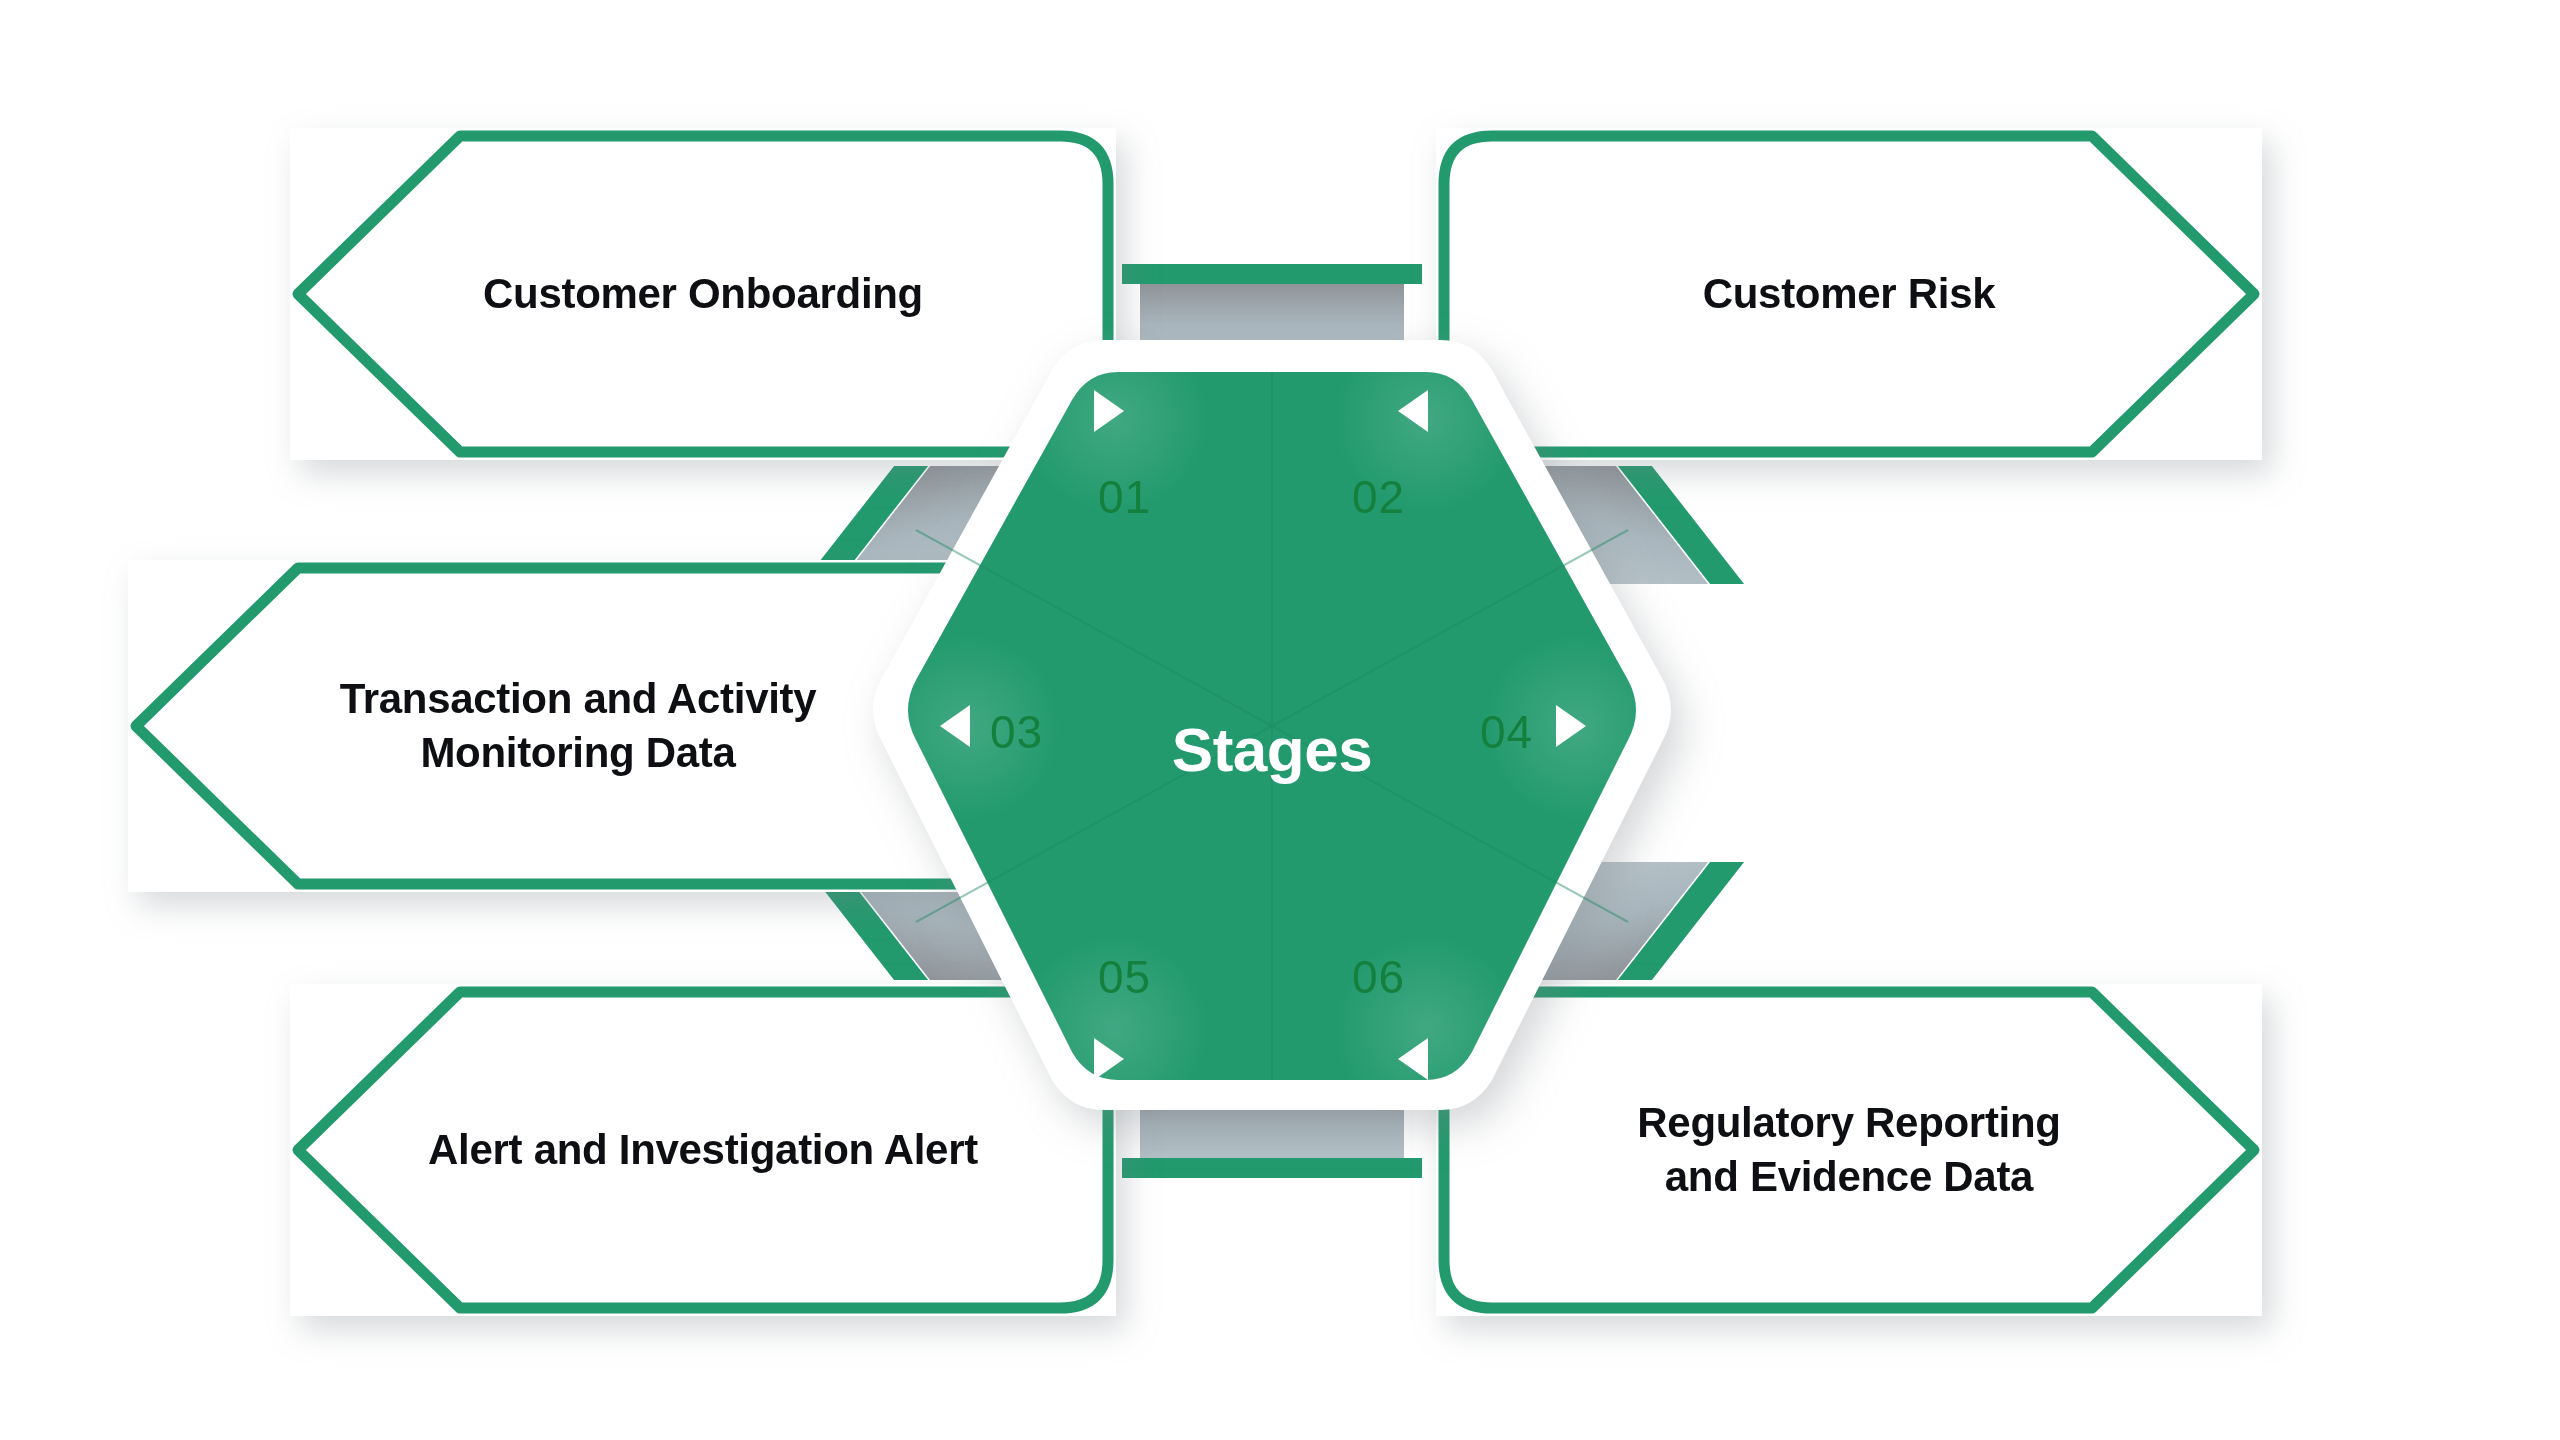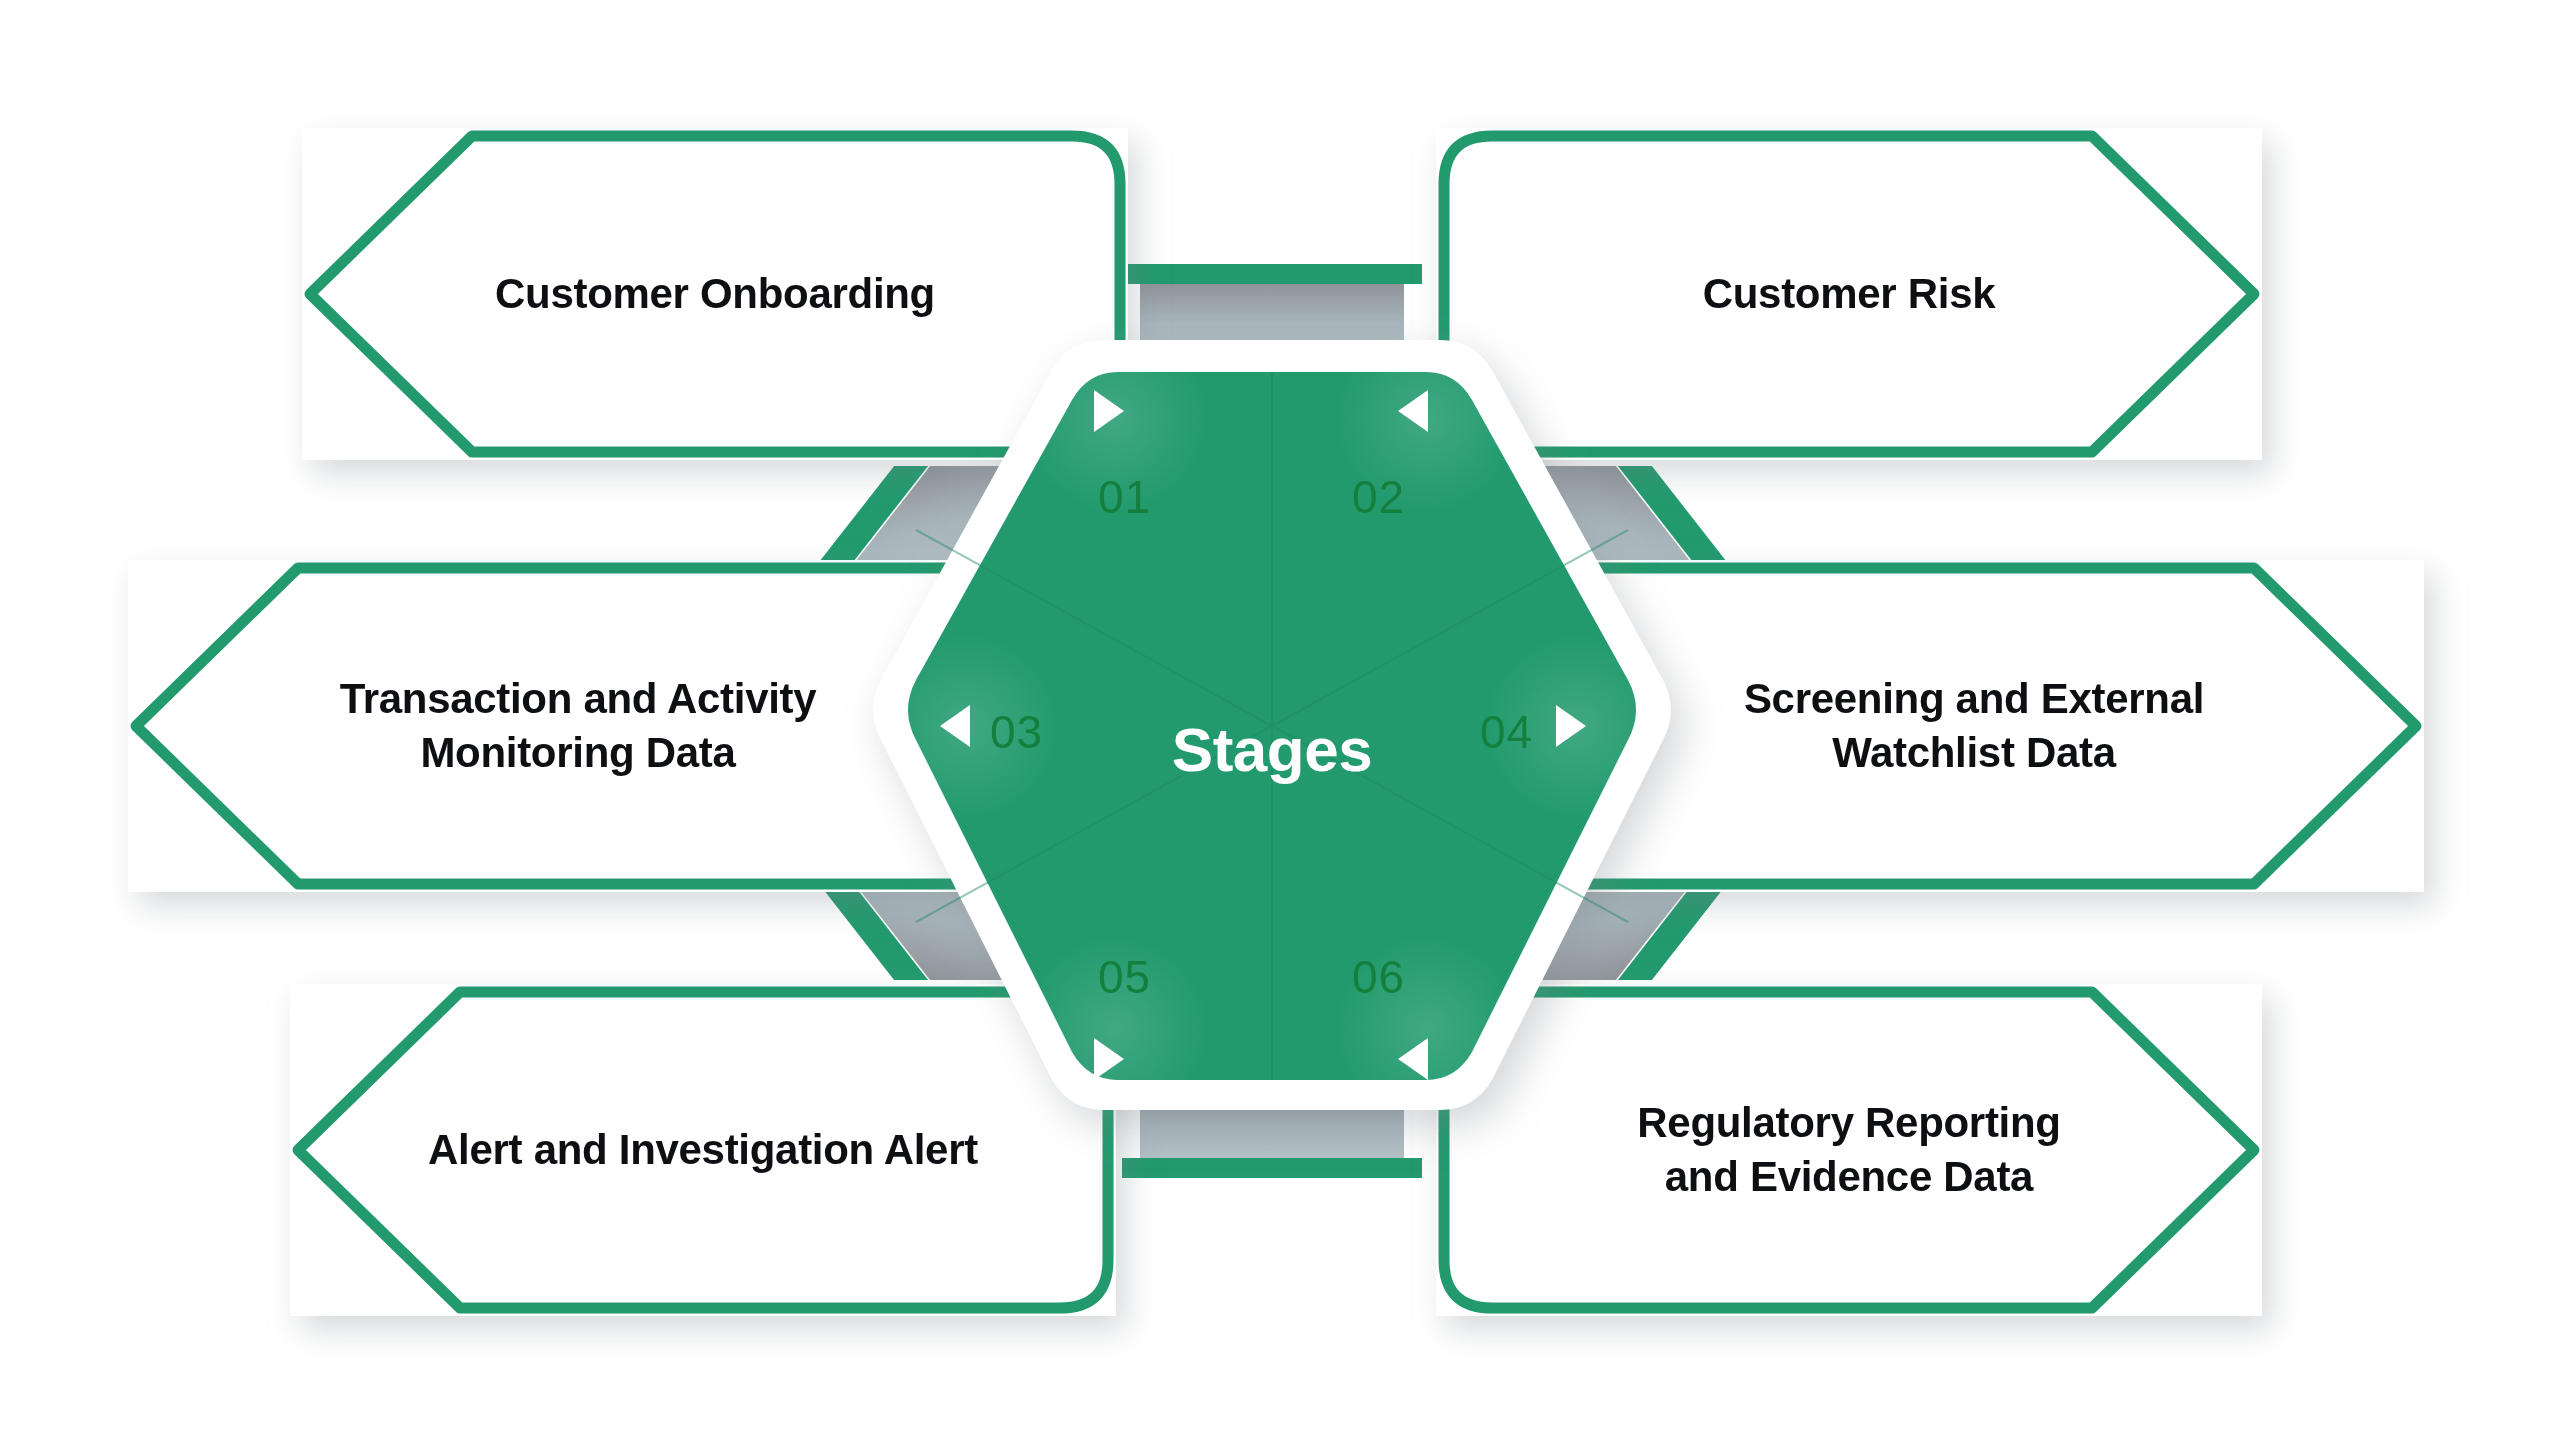--- a/index.html
+++ b/index.html
@@ -92,21 +92,21 @@
   <div class="conn-slant" style="left:838px;top:862px;width:200px;height:118px;transform:scaleY(-1);">
     <div class="sl-green" style="left:10px;top:0;width:34px;height:118px;"></div>
     <div class="sl-grey" style="left:46px;top:0;width:122px;height:118px;"></div>
   </div>
 
   <div class="conn-slant" style="left:1508px;top:862px;width:200px;height:118px;transform:scale(-1,-1);">
     <div class="sl-green" style="left:10px;top:0;width:34px;height:118px;"></div>
     <div class="sl-grey" style="left:46px;top:0;width:122px;height:118px;"></div>
   </div>
 
-  <div class="chip" style="left:302px;top:128px;width:826px;height:332px;">
+  <div class="chip" style="left:290px;top:128px;width:826px;height:332px;">
     <svg class="chip-bg" viewBox="0 0 826 332" preserveAspectRatio="none">
       <path d="M 170 8 L 770 8 Q 818 8 818 56 L 818 276 Q 818 324 770 324
                L 170 324 L 8 166 Z" fill="#ffffff" stroke="#229A6E" stroke-width="11" stroke-linejoin="round"></path>
     </svg>
     <span class="chip-text">Customer Onboarding</span>
   </div>
 
   <div class="chip" style="left:1436px;top:128px;width:826px;height:332px;">
     <svg class="chip-bg" viewBox="0 0 826 332" preserveAspectRatio="none">
       <path d="M 656 8 L 56 8 Q 8 8 8 56 L 8 276 Q 8 324 56 324
@@ -121,30 +121,20 @@
     <svg class="chip-bg" viewBox="0 0 900 332" preserveAspectRatio="none">
       <path d="M 170 8 L 844 8 Q 892 8 892 56 L 892 276 Q 892 324 844 324
                L 170 324 L 8 166 Z" fill="#ffffff" stroke="#229A6E" stroke-width="11" stroke-linejoin="round"></path>
     </svg>
     <span class="chip-text">
       <span>Transaction and Activity</span><br>
       <span>Monitoring Data</span>
     </span>
   </div>
 
-  <div class="chip" style="left:1524px;top:560px;width:900px;height:332px;">
-    <svg class="chip-bg" viewBox="0 0 900 332" preserveAspectRatio="none">
-      <path d="M 730 8 L 56 8 Q 8 8 8 56 L 8 276 Q 8 324 56 324
-               L 730 324 L 892 166 Z" fill="#ffffff" stroke="#229A6E" stroke-width="11" stroke-linejoin="round"></path>
-    </svg>
-    <span class="chip-text">
-      <span>Screening and External</span><br>
-      <span>Watchlist Data</span>
-    </span>
-  </div>
 
   <div class="chip" style="left:290px;top:984px;width:826px;height:332px;">
     <svg class="chip-bg" viewBox="0 0 826 332" preserveAspectRatio="none">
       <path d="M 170 8 L 770 8 Q 818 8 818 56 L 818 276 Q 818 324 770 324
                L 170 324 L 8 166 Z" fill="#ffffff" stroke="#229A6E" stroke-width="11" stroke-linejoin="round"></path>
     </svg>
     <span class="chip-text">Alert and Investigation Alert</span>
   </div>
 
   <div class="chip" style="left:1436px;top:984px;width:826px;height:332px;">

